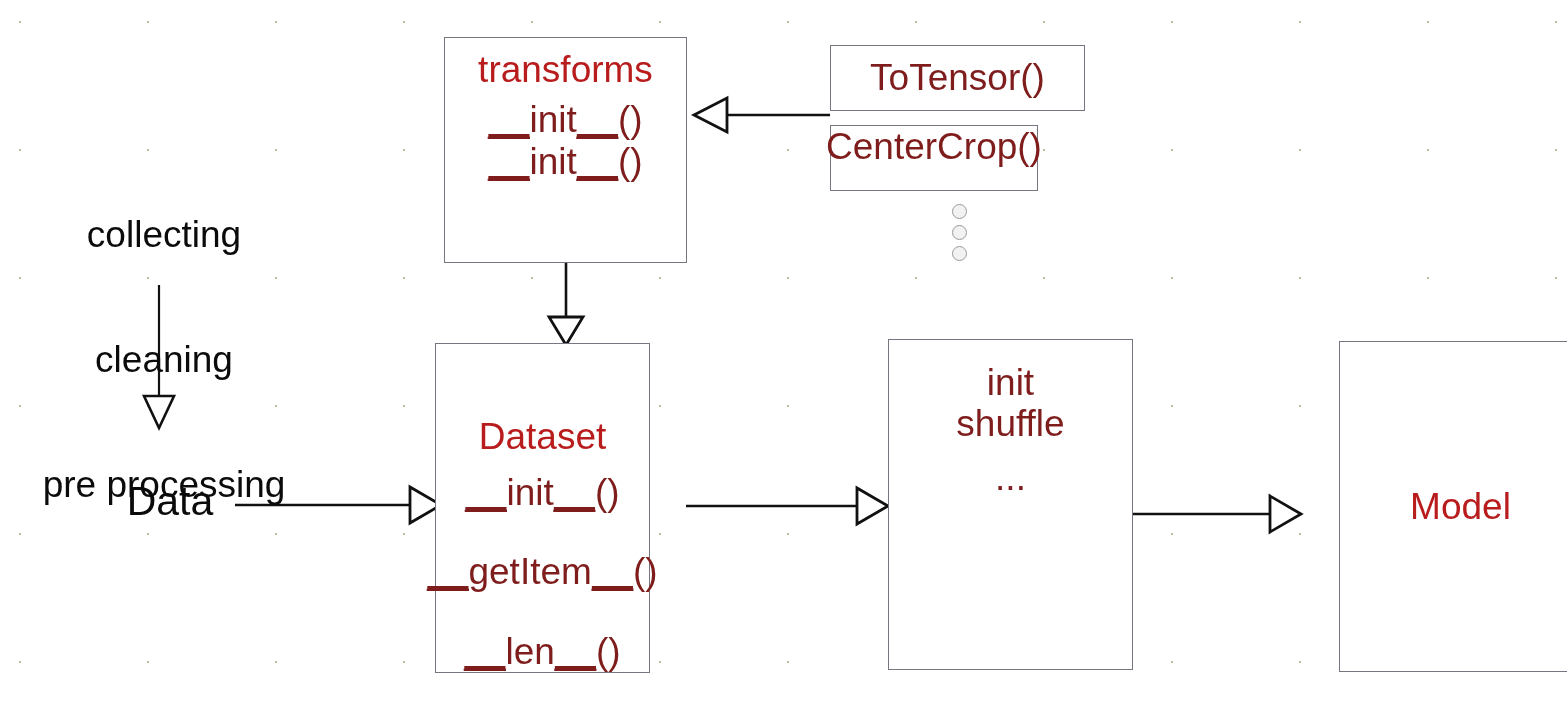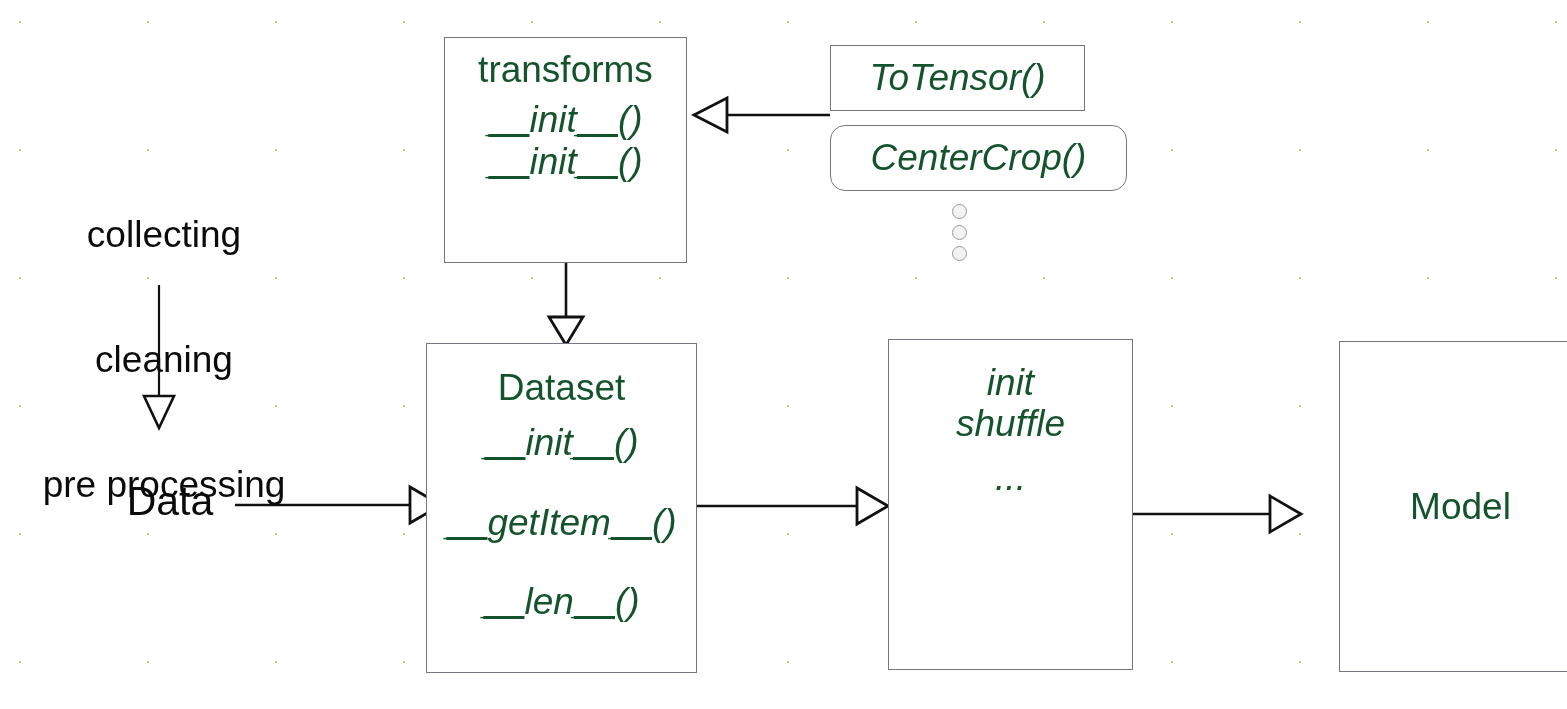--- a/index.html
+++ b/index.html
@@ -25,29 +25,28 @@
     box-sizing: border-box;
     border: 1.6px solid #7a7480;
     background: #ffffff;
     display: flex;
     flex-direction: column;
     align-items: center;
   }
   .box-title {
     font-size: 37px;
     line-height: 1.06;
-    color: #14532d;
+    color: #b91c1c;
     white-space: nowrap;
   }
   .box-line {
     font-size: 37px;
     line-height: 1.12;
-    color: #14532d;
+    color: #7f1d1d;
     white-space: nowrap;
-    font-style: italic;
   }
   .dunder {
     display: inline-block;
   }
   .dunder u {
     text-decoration: underline;
     text-decoration-thickness: 3px;
     text-underline-offset: 2px;
   }
   .plain-text {
@@ -61,22 +60,22 @@
   .svg-layer {
     position: absolute;
     left: 0; top: 0;
     width: 1567px;
     height: 709px;
     pointer-events: none;
   }
   
   #transforms-box { left: 444px;  top: 37px;  width: 243px; height: 226px; }
   #totensor-box   { left: 830px;  top: 45px;  width: 255px; height: 66px;  justify-content: center; }
-  #centercrop-box { left: 830px;  top: 125px; width: 297px; height: 66px;  justify-content: center; border-radius: 15px; }
-  #dataset-box    { left: 426px;  top: 343px; width: 271px; height: 330px; }
+  #centercrop-box { left: 830px;  top: 125px; width: 208px; height: 66px;  justify-content: flex-start; }
+  #dataset-box    { left: 435px;  top: 343px; width: 215px; height: 330px; justify-content: flex-end; }
   #dataloader-box { left: 888px;  top: 339px; width: 245px; height: 331px; }
   #model-box      { left: 1339px; top: 341px; width: 243px; height: 331px; justify-content: center; }
 
   #transforms-box .box-title { margin-top: 12px; }
   #transforms-box .box-line  { margin-top: 10px; }
   #transforms-box .box-line + .box-line { margin-top: 0px; }
 
   #dataset-box .box-title { margin-top: 24px; }
   #dataset-box .ds-1 { margin-top: 15px; }
   #dataset-box .ds-2 { margin-top: 38px; }

